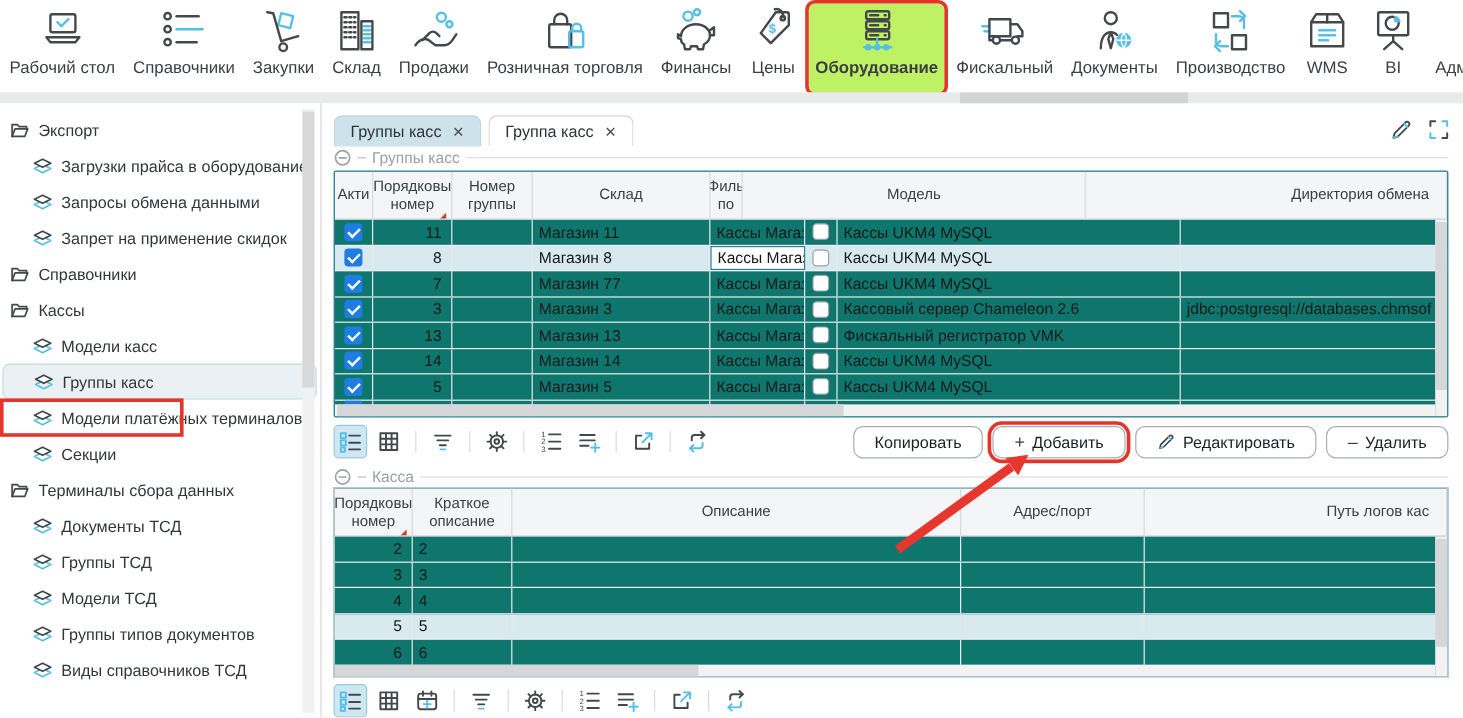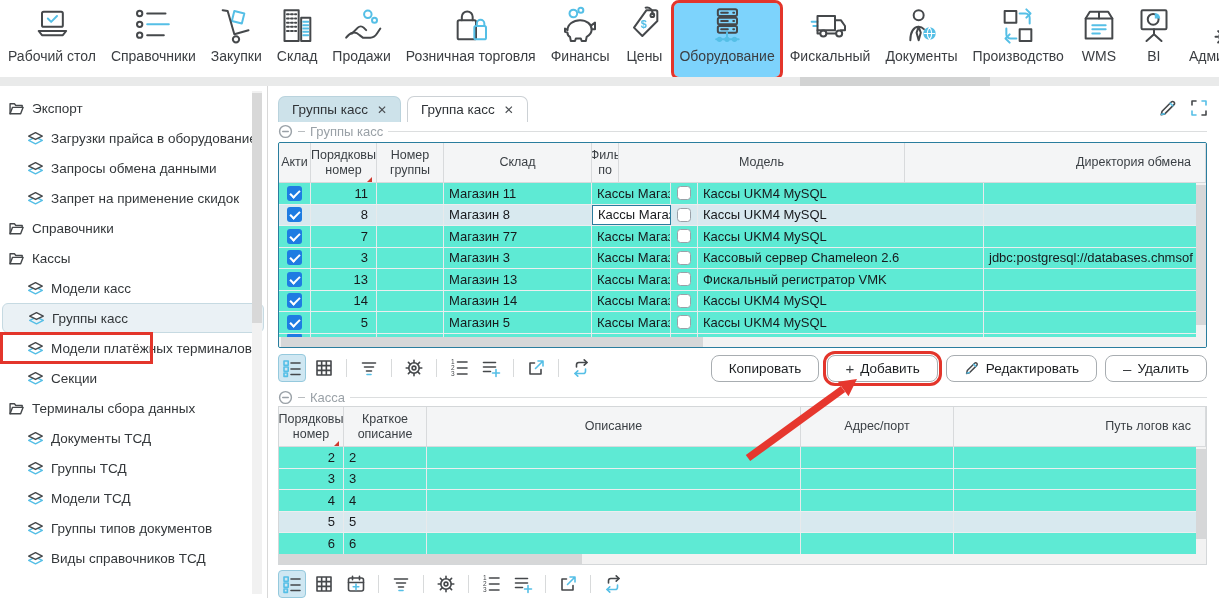--- a/index.html
+++ b/index.html
@@ -12,21 +12,21 @@
   svg .t{fill:#45484b;stroke:none;font-size:6.5px;font-family:"Liberation Sans",sans-serif;}
   svg .at{fill:#55bfe6;stroke:none;font-size:13px;font-weight:bold;font-family:"Liberation Sans",sans-serif;}
   .red-annot{outline:3px solid #e3352b;outline-offset:0;}
 
   
   .ribbon{position:absolute;left:0;top:0;width:100%;height:77px;display:flex;gap:5px;
           padding:3px 0 0 3px;box-sizing:border-box;overflow:hidden;background:#fff;}
   .rib-item{display:flex;flex-direction:column;align-items:center;padding:3px 5px 4px;border-radius:5px;flex:none;cursor:pointer;}
   .rib-item .icn{width:40px;height:40px;}
   .rib-label{font-size:14px;color:#3b3e42;margin-top:2px;white-space:nowrap;}
-  .rib-item.sel{background:#7dd3fc;}
+  .rib-item.sel{background:#bef264;font-weight:bold;}
   .strip{position:absolute;left:0;top:77px;width:100%;height:9px;background:#e9eaea;}
   .strip-thumb{position:absolute;left:800px;top:0;width:190px;height:9px;background:#d2d3d3;}
 
   
   .sidebar{position:absolute;left:0;top:86px;width:268px;bottom:0;background:#fff;
            border-right:1px solid #d8d8d8;box-sizing:border-box;padding-top:7px;overflow:hidden;}
   .side-item{height:30px;display:flex;align-items:center;gap:7px;font-size:13.5px;color:#33373a;
              padding-left:8px;box-sizing:border-box;cursor:pointer;white-space:nowrap;}
   .side-item.leaf{padding-left:27px;}
   .side-item .icn{width:17px;height:17px;flex:none;}
@@ -47,21 +47,21 @@
   .corner .icn svg{stroke-width:1.6;}
 
   .grouphead{position:absolute;left:10px;right:12px;display:flex;align-items:center;gap:5px;color:#9aa1a7;font-size:13px;height:16px;}
   .grouphead .icn{width:15px;height:15px;}
   .grouphead .icn svg{stroke:#9aa1a7;stroke-width:1.5;}
   .gh-dash{width:7px;height:1px;background:#b9bdc0;}
   .gh-line{flex:1;height:1px;background:#dcdedf;}
   #groupheadTop{top:37px;}
   #groupheadBottom{top:303px;}
 
-  .dtable{position:absolute;background:#5eead4;box-sizing:border-box;overflow:hidden;}
+  .dtable{position:absolute;background:#0f766e;box-sizing:border-box;overflow:hidden;}
   #topTable{left:10px;right:12px;top:56px;height:206px;border:1px solid #2a7d9e;border-radius:2px;}
   #bottomTable{left:10px;right:12px;top:320px;height:159px;border:1px solid #d4d7d9;}
   .thead{display:flex;background:#f4f5f6;border-bottom:1px solid #d8dadc;height:40px;box-sizing:border-box;}
   .th{display:flex;flex-direction:column;align-items:center;justify-content:center;font-size:12.5px;color:#3a3f44;
       border-right:1px solid #d8dadc;box-sizing:border-box;position:relative;line-height:1.2;padding:1px 3px;
       flex:none;overflow:hidden;white-space:nowrap;}
   .th.flex1{flex:1;}
   .th.right{align-items:flex-end;padding-right:14px;}
   .sorttri{position:absolute;right:4px;bottom:0;width:8px;height:8px;}
   .trow{display:flex;height:21.5px;border-bottom:1px solid #eceeef;box-sizing:border-box;}

